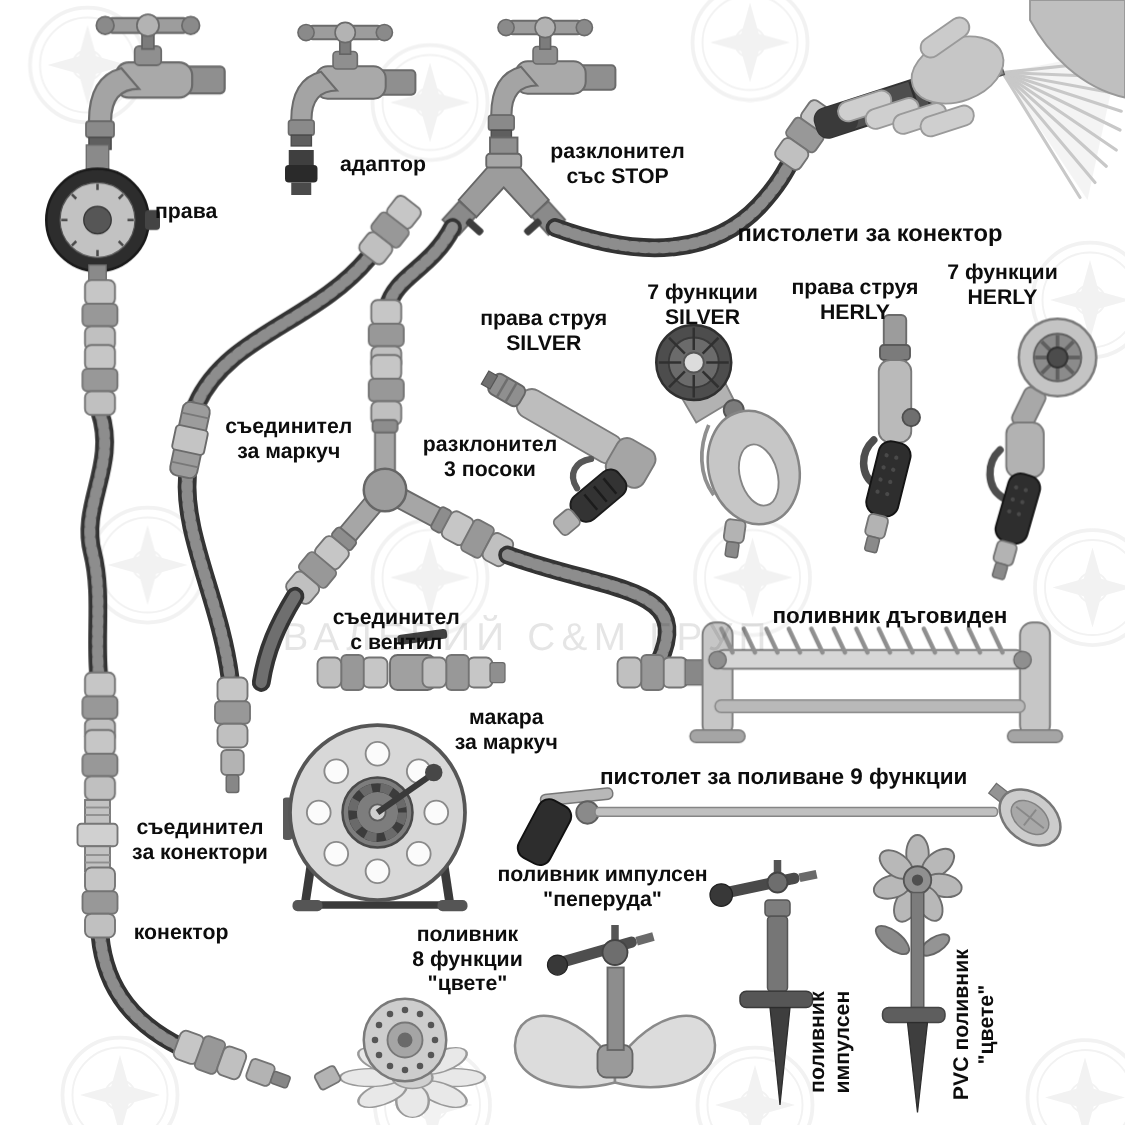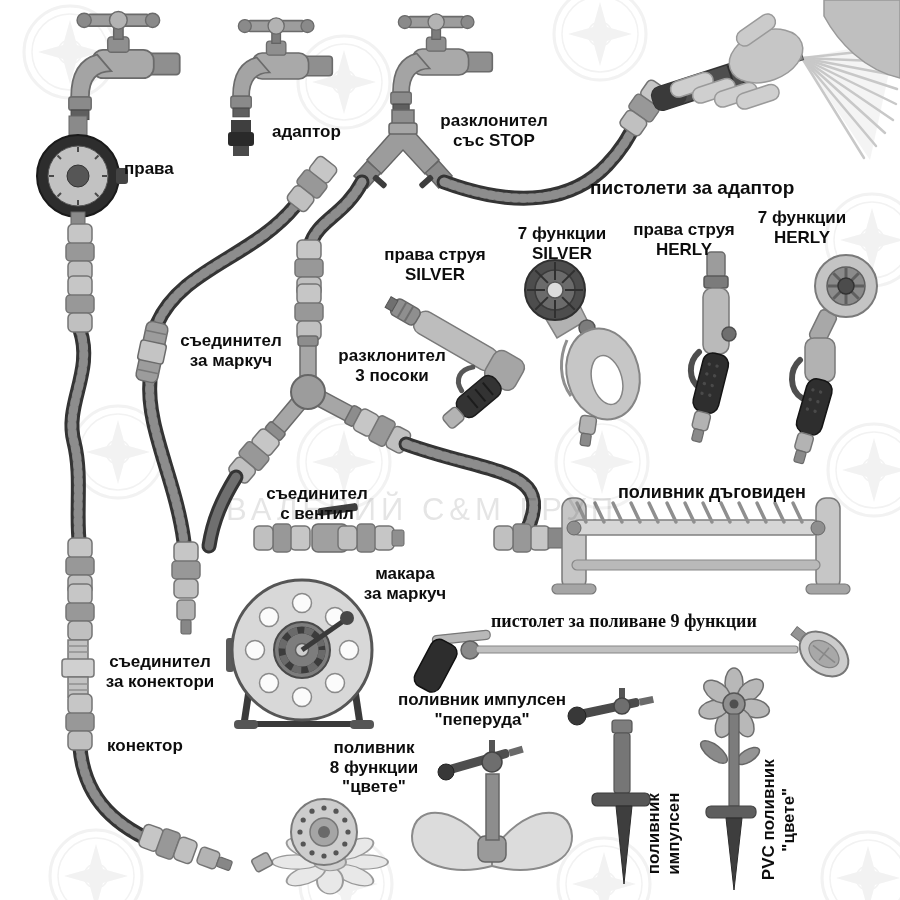--- a/index.html
+++ b/index.html
@@ -514,39 +514,39 @@
     <rect x="729" y="714" width="10" height="92" fill="#7c7c7c" stroke="#5a5a5a" stroke-width="1.2"></rect>
     <rect x="706" y="806" width="50" height="12" rx="5" fill="#5e5e5e" stroke="#444" stroke-width="1.2"></rect>
     <polygon points="726,818 742,818 734,890" fill="#3e3e3e" stroke="#2c2c2c"></polygon>
   </g>
 </svg>
 
 <div class="lbl nw" style="left:124px;top:159px;">права</div>
 <div class="lbl nw" style="left:272px;top:122px;">адаптор</div>
 <div class="lbl" style="left:436px;top:111px;width:116px;">разклонител
 със STOP</div>
-<div class="lbl nw sz19" style="left:590px;top:177px;">пистолети за адаптор</div>
+<div class="lbl nw sz19" style="left:590px;top:177px;">пистолети за конектор</div>
 <div class="lbl" style="left:381px;top:245px;width:108px;">права струя
 SILVER</div>
 <div class="lbl" style="left:514px;top:224px;width:96px;">7 функции
 SILVER</div>
 <div class="lbl" style="left:630px;top:220px;width:108px;">права струя
 HERLY</div>
 <div class="lbl" style="left:752px;top:208px;width:100px;">7 функции
 HERLY</div>
 <div class="lbl" style="left:174px;top:331px;width:114px;">съединител
 за маркуч</div>
 <div class="lbl" style="left:334px;top:346px;width:116px;">разклонител
 3 посоки</div>
 <div class="lbl" style="left:260px;top:484px;width:114px;">съединител
 с вентил</div>
 <div class="lbl nw sz18" style="left:618px;top:482px;">поливник дъговиден</div>
 <div class="lbl" style="left:354px;top:564px;width:102px;">макара
 за маркуч</div>
-<div class="lbl nw sz18" style="left:491px;top:611px;font-family:Liberation Serif, serif;">пистолет за поливане 9 функции</div>
+<div class="lbl nw sz18" style="left:480px;top:611px;">пистолет за поливане 9 функции</div>
 <div class="lbl" style="left:392px;top:690px;width:180px;">поливник импулсен
 "пеперуда"</div>
 <div class="lbl" style="left:98px;top:652px;width:124px;">съединител
 за конектори</div>
 <div class="lbl nw" style="left:107px;top:736px;">конектор</div>
 <div class="lbl" style="left:322px;top:738px;width:104px;">поливник
 8 функции
 "цвете"</div>
 <div class="lbl vert" style="left:618px;top:814px;width:92px;">поливник
 импулсен</div>

